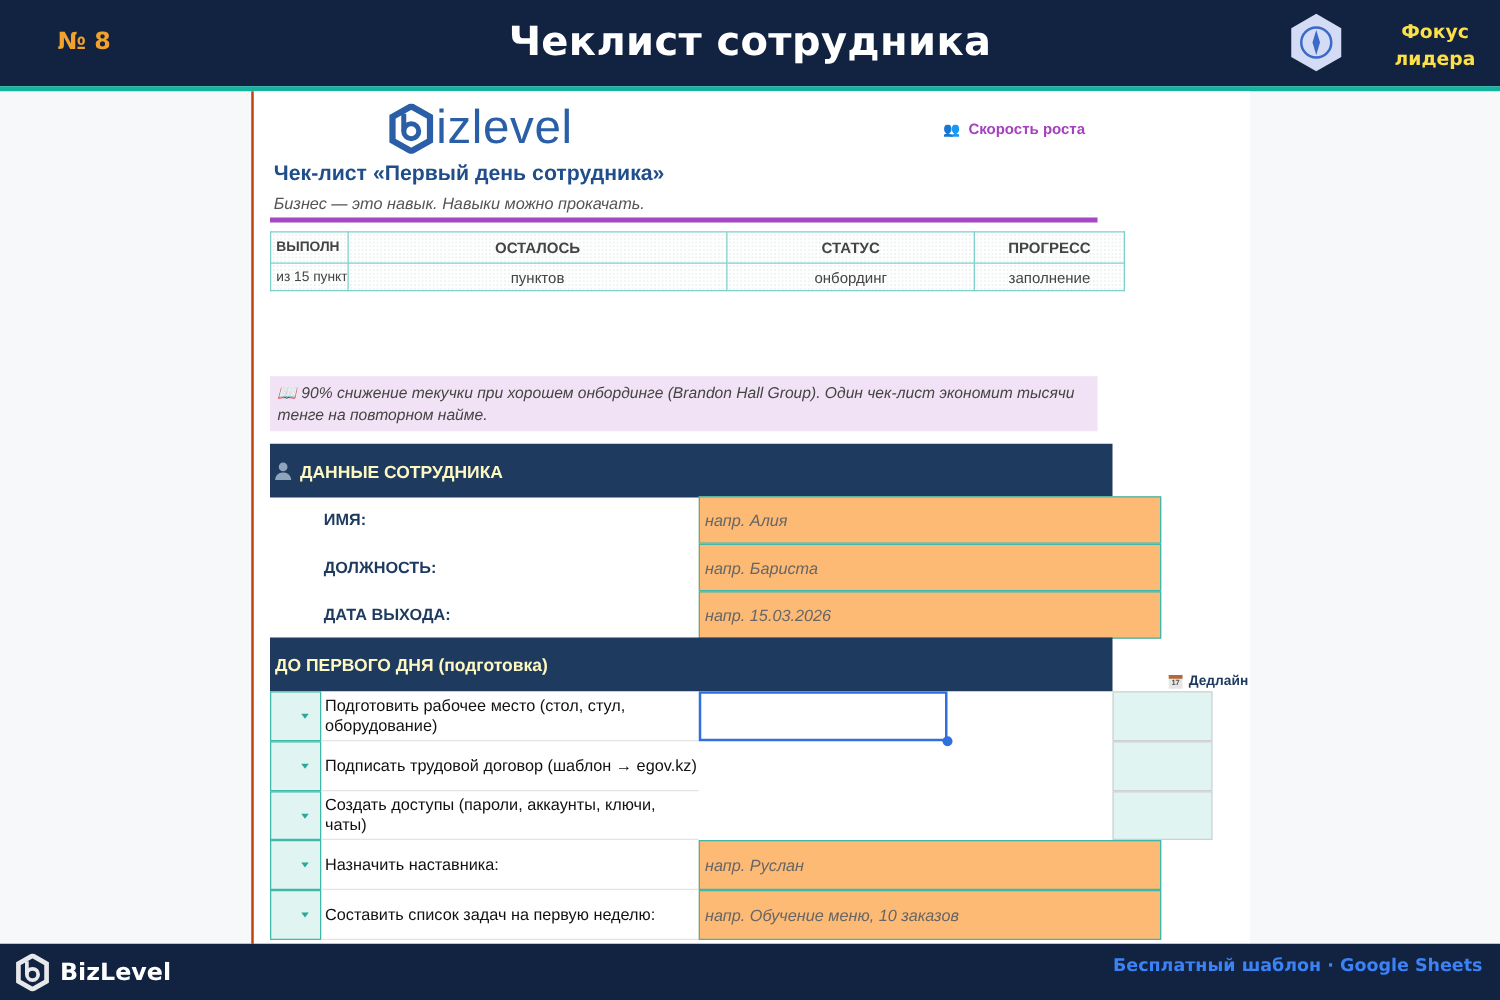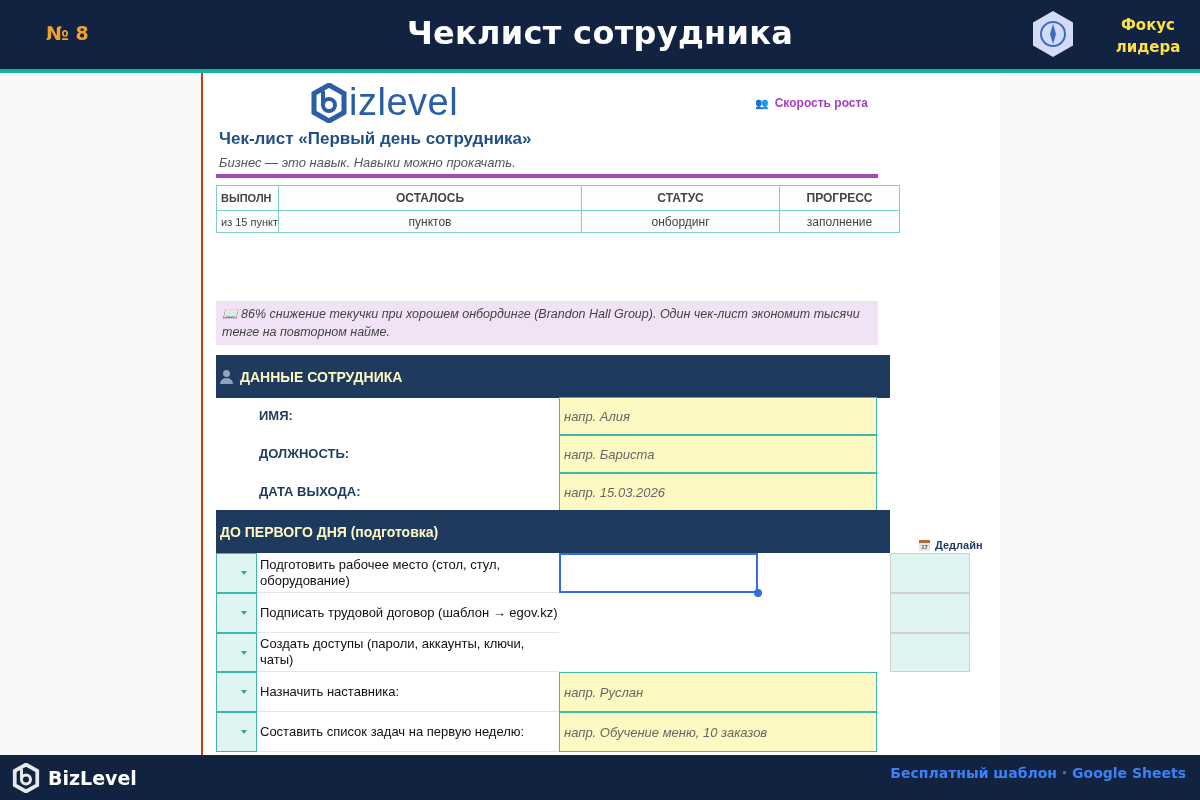--- a/index.html
+++ b/index.html
@@ -46,29 +46,29 @@
     
     .section { position: absolute; left: 13px; width: 674px; height: 43px; background: #1e3a5f; color: #fef9c3; font-weight: bold; font-size: 14px; display: flex; align-items: center; padding-left: 4px; }
     .sec1 { top: 282px; }
     .sec2 { top: 437px; height: 43px; }
     .person-ico { display: inline-block; width: 12px; height: 14px; margin-right: 8px; position: relative; }
     .person-ico::before { content: ""; position: absolute; left: 3px; top: 0; width: 7px; height: 7px; border-radius: 50%; background: #8ea5bd; }
     .person-ico::after { content: ""; position: absolute; left: 0; top: 8px; width: 13px; height: 6px; border-radius: 6px 6px 0 0; background: #8ea5bd; }
 
     
     .field-label { position: absolute; left: 56px; color: #1e3a5f; font-weight: bold; font-size: 13px; }
-    .field-input { position: absolute; left: 356px; width: 318px; height: 38px; background: #fef9c3; border: 1px solid #3fb8aa; color: #666; font-style: italic; font-size: 13px; padding-left: 4px; display: flex; align-items: center; }
+    .field-input { position: absolute; left: 356px; width: 370px; height: 38px; background: #fdba74; border: 1px solid #3fb8aa; color: #666; font-style: italic; font-size: 13px; padding-left: 4px; display: flex; align-items: center; }
 
     
     .chk { position: absolute; left: 13px; width: 41px; background: #e0f5f2; border: 1px solid #3fb8aa; display: flex; align-items: center; justify-content: center; padding-left: 15px; }
     .chk .tri { width: 0; height: 0; border-left: 3px solid transparent; border-right: 3px solid transparent; border-top: 4px solid #2aa79a; }
     .task { position: absolute; left: 54px; width: 302px; font-size: 13px; color: #111; line-height: 16px; padding-left: 3px; display: flex; align-items: center; border-bottom: 1px solid #e4e4e4; }
     .selected-cell { position: absolute; left: 356px; top: 480px; width: 199px; height: 40px; border: 2px solid #2f6fe0; background: #fff; }
     .sel-handle { position: absolute; left: 551px; top: 516px; width: 8px; height: 8px; border-radius: 50%; background: #2f6fe0; }
-    .deadline-hdr { position: absolute; left: 716px; top: 466px; display: flex; align-items: flex-end; color: #1e3a5f; font-weight: bold; font-size: 11px; }
+    .deadline-hdr { position: absolute; left: 732px; top: 466px; display: flex; align-items: flex-end; color: #1e3a5f; font-weight: bold; font-size: 11px; }
     .cal { display: inline-block; width: 11px; height: 11px; background: #e6e6e6; border-top: 3px solid #b5673a; margin-right: 5px; font-size: 6px; color: #555; text-align: center; line-height: 8px; }
     .deadline-cell { position: absolute; left: 687px; width: 80px; height: 40px; background: #e0f5f2; border: 1px solid #d0d0d0; }
 
     
     .footer { position: absolute; left: 0; top: 755px; width: 1200px; height: 45px; background: #112340; }
     .foot-logo { position: absolute; left: 12px; top: 8px; display: flex; align-items: center; }
     .foot-logo-text { color: #ffffff; font-family: "DejaVu Sans", sans-serif; font-weight: bold; font-size: 19px; margin-left: 8px; }
     .foot-right { position: absolute; right: 14px; top: 10px; color: #3b82f6; font-family: "DejaVu Sans", sans-serif; font-weight: bold; font-size: 14px; }
   </style>
 </head>
@@ -118,21 +118,21 @@
     </tr>
     <tr class="foot">
       <td class="c1 clip">из 15 пункт</td>
       <td class="c2">пунктов</td>
       <td class="c3">онбординг</td>
       <td class="c4">заполнение</td>
     </tr>
   </tbody>
     </table>
 
-  <div class="tip">📖 86% снижение текучки при хорошем онбординге (Brandon Hall Group). Один чек-лист экономит тысячи тенге на повторном найме.</div>
+  <div class="tip">📖 90% снижение текучки при хорошем онбординге (Brandon Hall Group). Один чек-лист экономит тысячи тенге на повторном найме.</div>
 
   <div class="section sec1">
     <span class="person-ico"></span>
     <span>ДАННЫЕ СОТРУДНИКА</span>
   </div>
 
   <div class="field-label" style="top:335px">ИМЯ:</div>
   <div class="field-input" style="top:324px">напр. Алия</div>
 
   <div class="field-label" style="top:373px">ДОЛЖНОСТЬ:</div>

